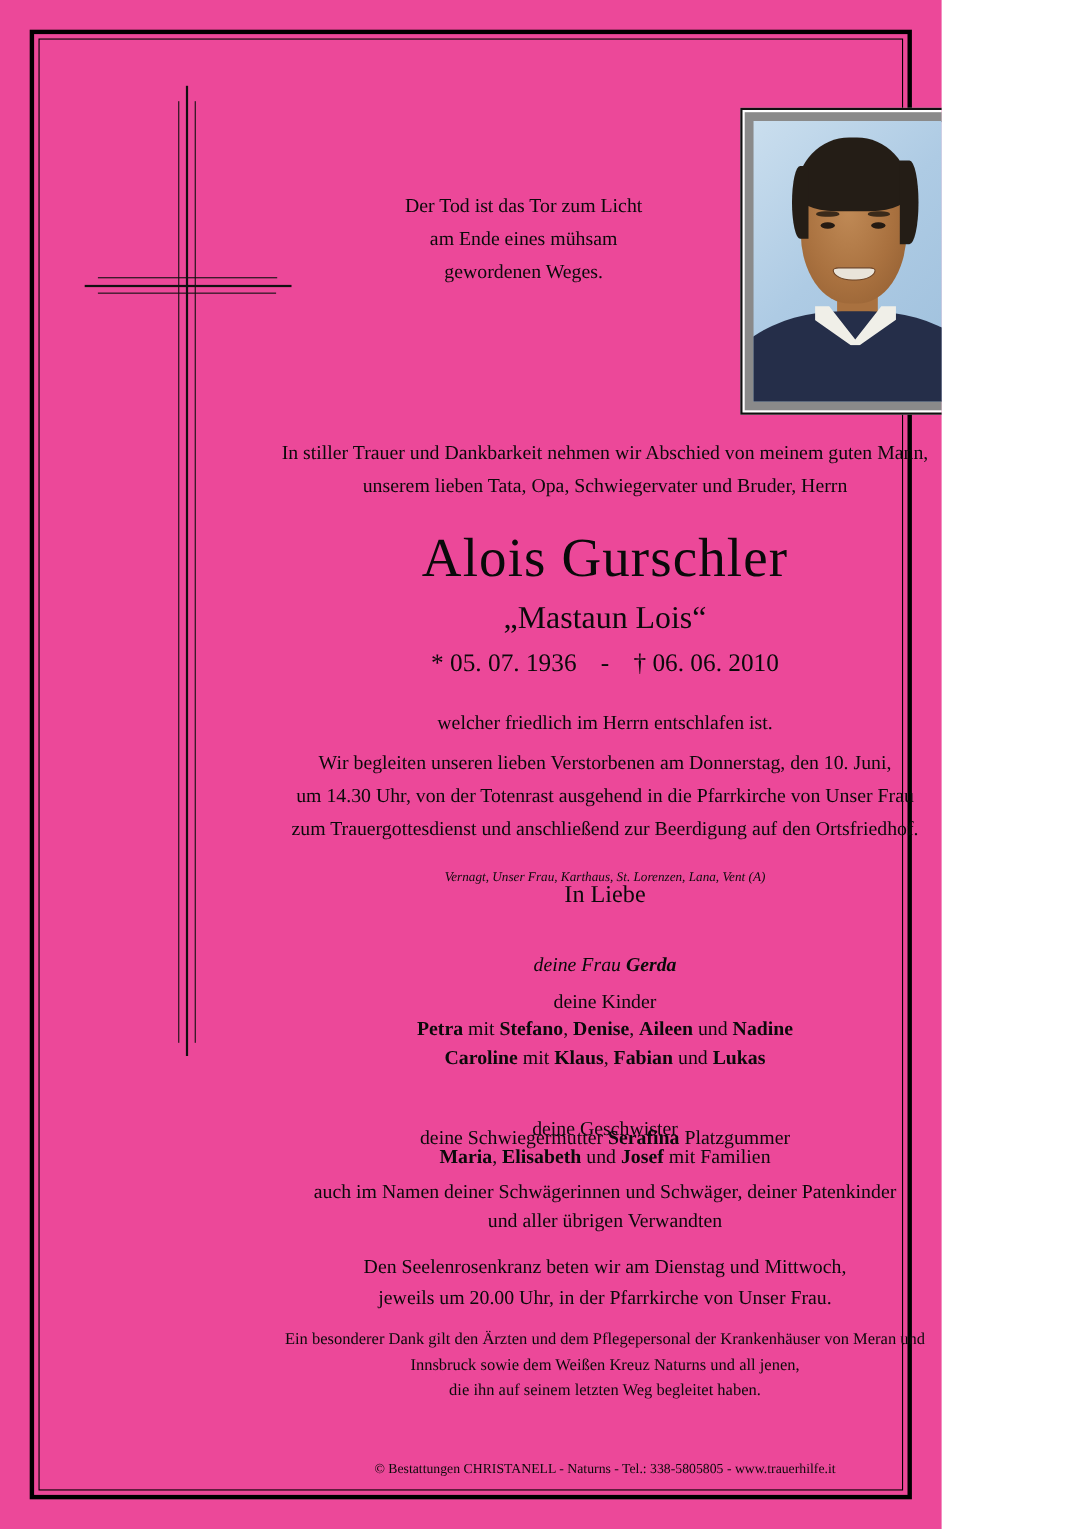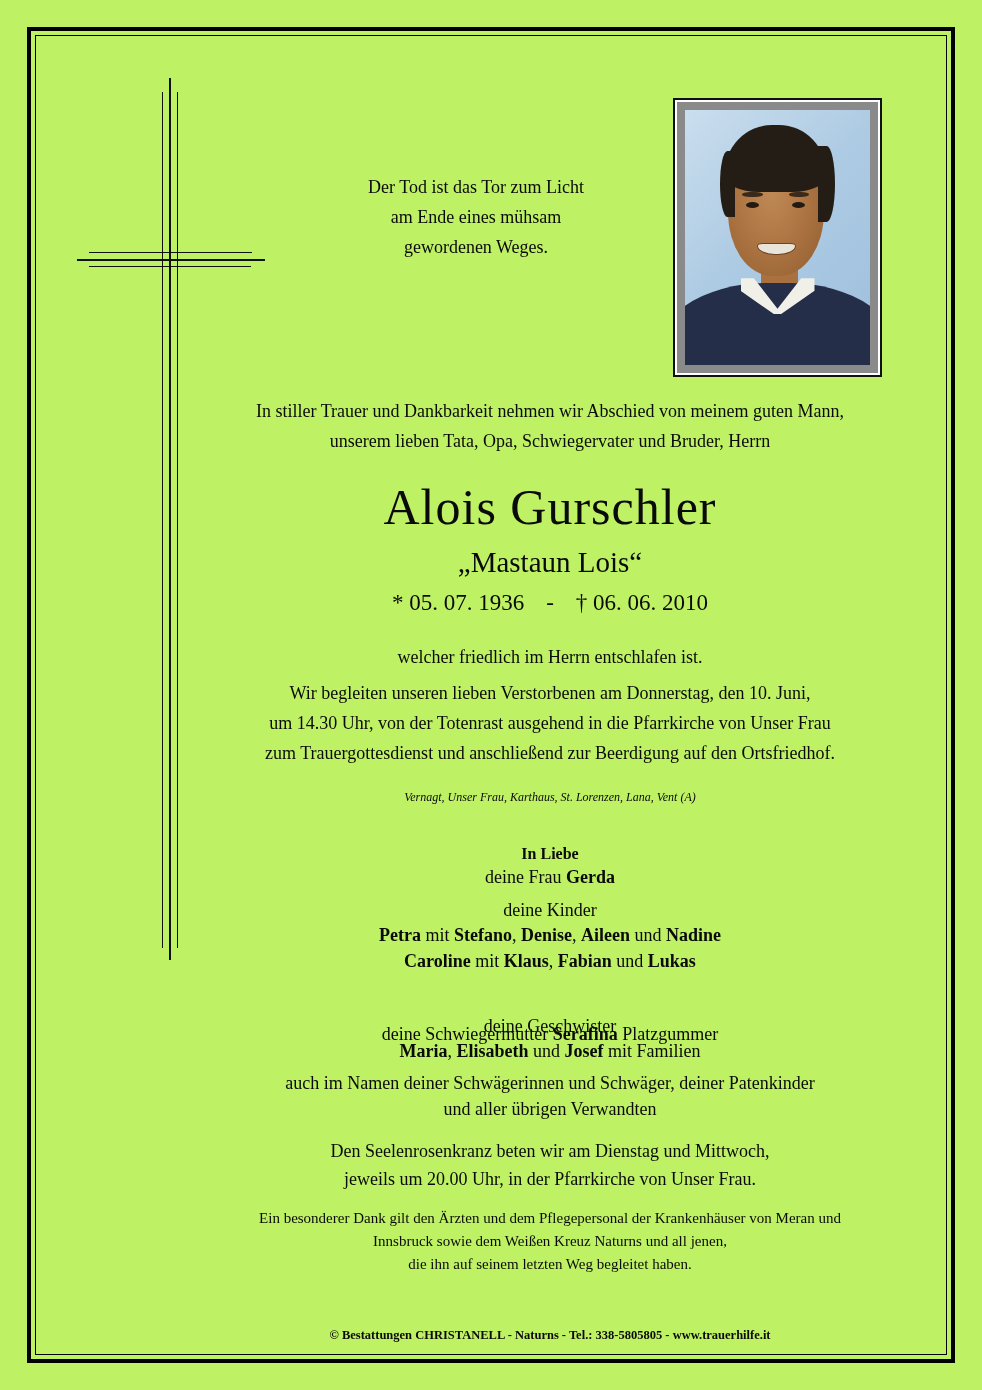--- a/index.html
+++ b/index.html
@@ -1,19 +1,19 @@
 <!DOCTYPE html>
 <html><head>
 <meta charset="utf-8">
 <style>
   html,body{margin:0;padding:0;background:#ffffff;}
   #page{
     position:relative;
-    width:982px;height:1390px;
-    background:#bef264;
+    width:856px;height:1390px;
+    background:#ec4899;
     font-family:"Liberation Serif","DejaVu Serif",serif;
     color:#0a0a0a;
     overflow:hidden;
   }
   .frame-outer{position:absolute;top:27px;left:27px;right:27px;bottom:27px;border:4px solid #000;}
   .frame-inner{position:absolute;top:35px;left:35px;right:35px;bottom:35px;border:1px solid #000;}
 
   
   .cross-line{position:absolute;background:#111;}
   .cl-v-main{left:169px;top:78px;width:2px;height:882px;}
@@ -28,33 +28,33 @@
 
   .quote{left:300px;top:172px;width:352px;font-size:18px;line-height:30px;}
   .intro{top:396px;font-size:18px;line-height:30px;}
   .name{top:478px;font-size:50px;line-height:58px;letter-spacing:1px;}
   .nickname{top:545px;font-size:29px;line-height:34px;}
   .dates{top:588px;font-size:23px;line-height:30px;}
   .dates .sep{display:inline-block;margin:0 22px;}
   .welcher{top:642px;font-size:18px;line-height:30px;}
   .funeral{top:678px;font-size:18px;line-height:30px;}
   .places{top:786px;font-size:12px;line-height:22px;font-style:italic;}
-  .inliebe{top:842px;font-size:16px;line-height:24px;font-weight:bold;}
-  .wife{top:864px;font-size:18px;line-height:26px;}
+  .inliebe{top:801px;font-size:22px;line-height:24px;font-weight:normal;}
+  .wife{top:864px;font-size:18px;line-height:26px;font-style:italic;}
   .kinder-label{top:897px;font-size:18px;line-height:26px;}
   .kinder-1{top:922px;font-size:18px;line-height:26px;}
   .kinder-2{top:948px;font-size:18px;line-height:26px;}
   .mutter{top:981px;font-size:18px;line-height:26px;margin-top:40px;}
   .geschw-label{top:1013px;font-size:18px;line-height:26px;}
   .geschw-line{top:1038px;font-size:18px;line-height:26px;}
   .auch{top:1070px;font-size:18px;line-height:26px;}
   .rosary{top:1137px;font-size:18px;line-height:28px;}
   .thanks{top:1207px;font-size:15px;line-height:23px;}
   .flowers{top:1282px;font-size:15px;line-height:22px;}
-  .footer{top:1326px;font-size:12.5px;line-height:18px;font-weight:bold;}
+  .footer{top:1326px;font-size:12.5px;line-height:18px;font-weight:normal;}
 
   
   .photo-frame{
     position:absolute;left:673px;top:98px;width:209px;height:279px;
     border:2px solid #101010;background:#fff;padding:2px;box-sizing:border-box;
   }
   .photo-mat{width:100%;height:100%;border:8px solid #8a8a8a;box-sizing:border-box;outline:1px solid #444;outline-offset:-9px;}
   .photo{position:relative;width:100%;height:100%;overflow:hidden;
     background:linear-gradient(135deg,#cadeee 0%,#aecbe4 45%,#9dbfdc 100%);}
   .p-sweater{position:absolute;left:-18%;bottom:-6%;width:136%;height:38%;

